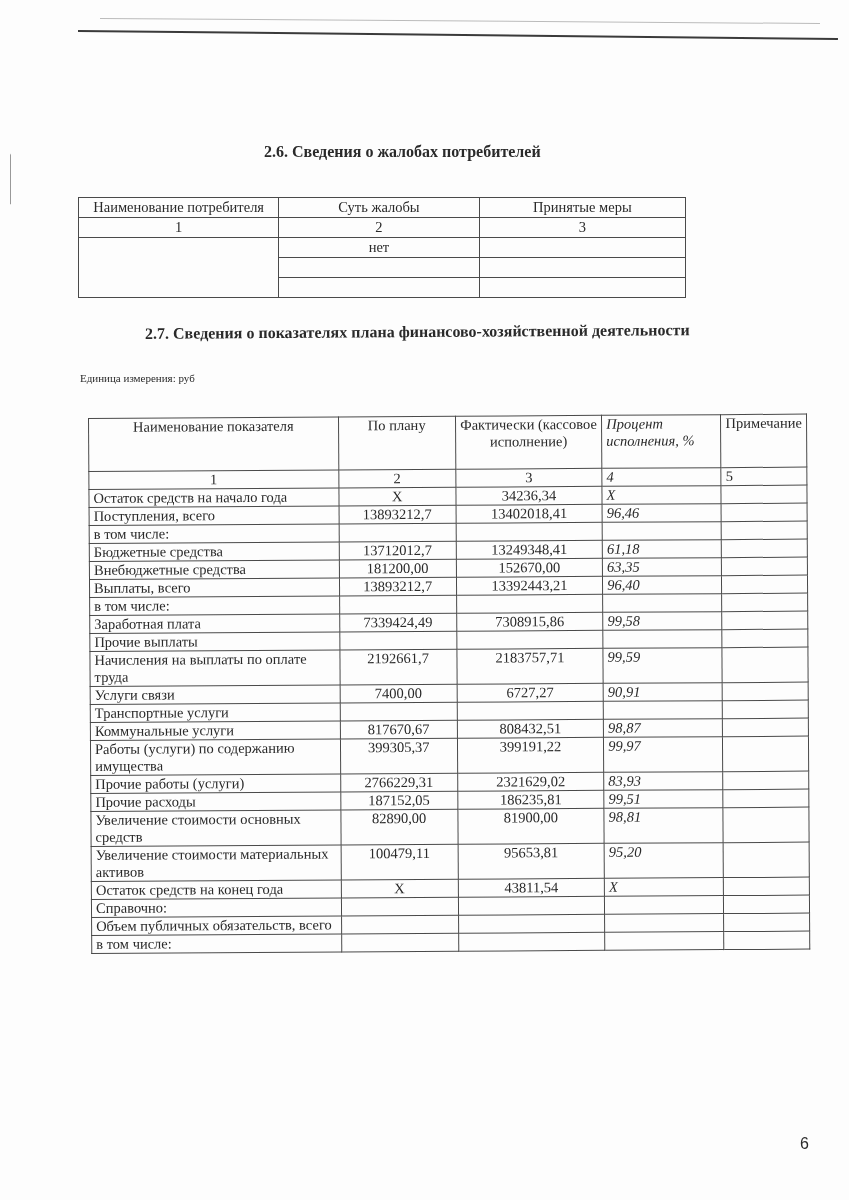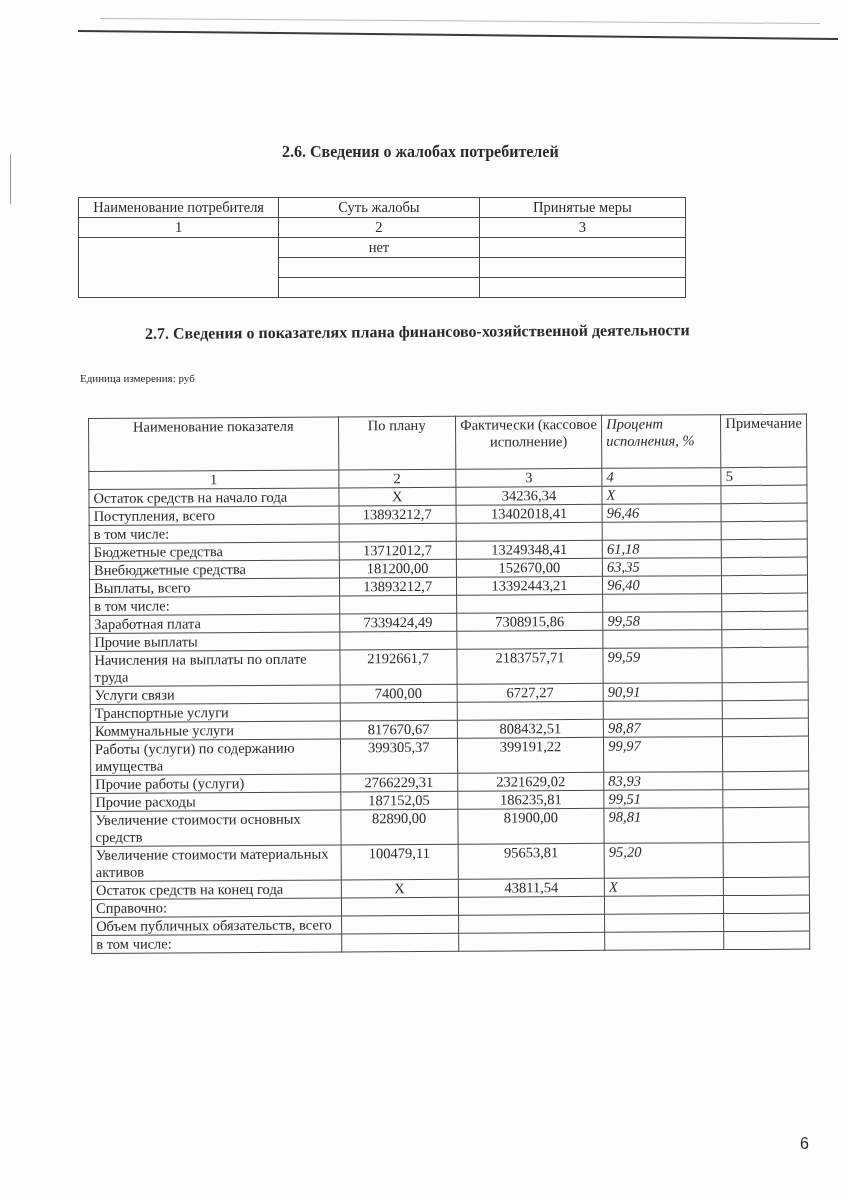--- a/index.html
+++ b/index.html
@@ -18,21 +18,21 @@
       background: #bbb; transform: rotate(0.4deg); transform-origin: left;
     }
     .leftmark {
       position: absolute; left: 0; top: 160px; width: 10px; height: 50px;
       border-right: 1px solid #999; transform: skewY(-50deg);
     }
     .h {
       position: absolute; font-weight: bold; font-size: 16px;
       white-space: nowrap;
     }
-    #h26 { left: 282px; top: 143px; }
+    #h26 { left: 264px; top: 143px; }
     #h27 { left: 145px; top: 323px; transform: rotate(-0.4deg); }
     .unit { position: absolute; left: 80px; top: 372px; font-size: 11px; }
     table { border-collapse: collapse; position: absolute; font-size: 14.5px; }
     td { border: 1px solid #4a4a4a; padding: 0 4px; vertical-align: top; }
     #t26 { left: 78px; top: 197px; width: 608px; }
     #t26 td { text-align: center; height: 19px; line-height: 18px; }
     #t27 { left: 88px; top: 418px; width: 719px; transform: rotate(-0.35deg); transform-origin: left top; }
     #t27 td { line-height: 17px; }
     #t27 .c1 { width: 240px; text-align: left; }
     #t27 .c2 { width: 108px; text-align: center; font-family: Liberation Serif, serif; }

